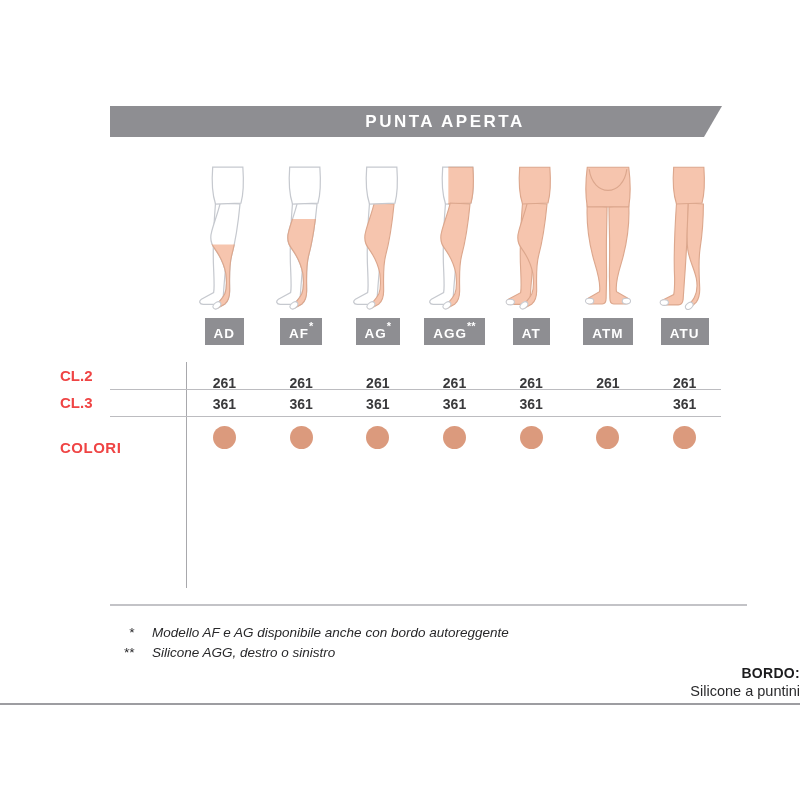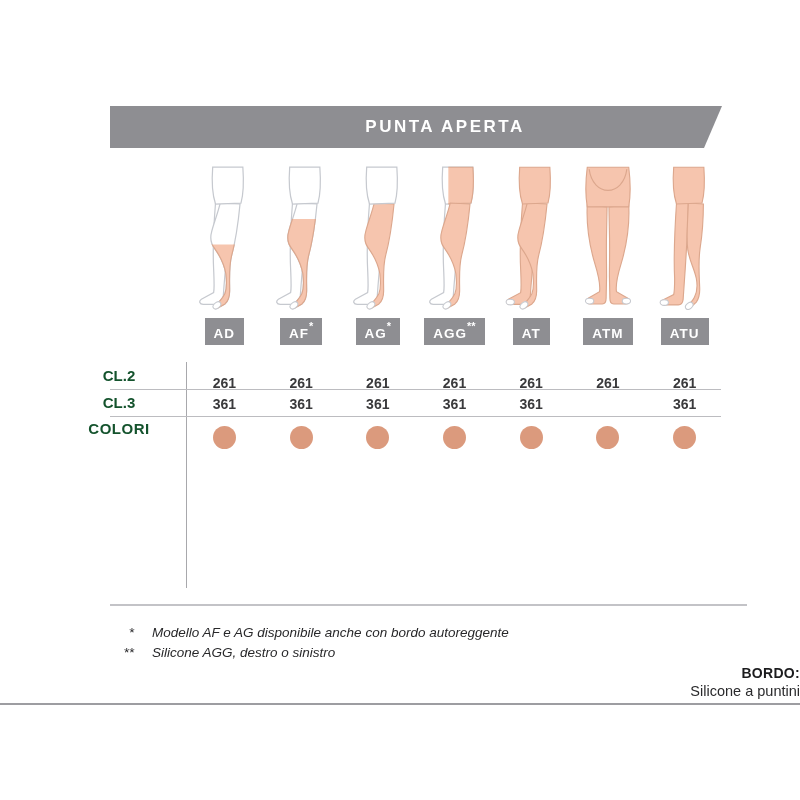--- a/index.html
+++ b/index.html
@@ -7,21 +7,21 @@
   .page {
     position: relative;
     width: 800px; height: 800px;
     background: #fff;
     font-family: "Liberation Sans", sans-serif;
     overflow: hidden;
   }
   
   .banner {
     position: absolute; left: 110px; top: 106px;
-    width: 612px; height: 42px;
+    width: 612px; height: 31px;
     background: #8e8e92;
     clip-path: polygon(0 0, 100% 0, calc(100% - 18px) 100%, 0 100%);
     display: flex; align-items: center; justify-content: center;
     padding-left: 58px;
   }
   .banner span {
     color: #ffffff; font-size: 17px; font-weight: bold; letter-spacing: 2.5px;
   }
   
   .col-grid {
@@ -34,26 +34,26 @@
   .label-cell { display: flex; justify-content: center; align-items: flex-end; }
   .model-label {
     background: #8e8e92; color: #fff;
     font-size: 13.5px; font-weight: bold; letter-spacing: 1px;
     padding: 3px 9px 4px 9px; line-height: 15px;
     white-space: nowrap;
   }
   .model-label sup { font-size: 11px; position: relative; top: -2px; letter-spacing: 0; }
   
   .row-label {
-    position: absolute; left: 60px; width: 118px; text-align: center;
-    color: #14532d; font-weight: bold;
+    position: absolute; left: 60px; width: 118px; text-align: left;
+    color: #ef4444; font-weight: bold;
   }
   .lbl-cl2 { top: 367px; font-size: 15px; }
   .lbl-cl3 { top: 394px; font-size: 15px; }
-  .lbl-colori { top: 420px; font-size: 15px; letter-spacing: 0.5px; }
+  .lbl-colori { top: 439px; font-size: 15px; letter-spacing: 0.5px; }
   .values-row { height: 22px; }
   .vals-cl2 { top: 372px; }
   .vals-cl3 { top: 393px; text-align: center; }
   .value-cell {
     display: flex; justify-content: center; align-items: center;
     color: #3a3a3c; font-size: 14px; font-weight: bold;
   }
   .swatch-row { top: 425px; height: 24px; }
   .swatch-cell { display: flex; justify-content: center; align-items: center; }
   .swatch {

